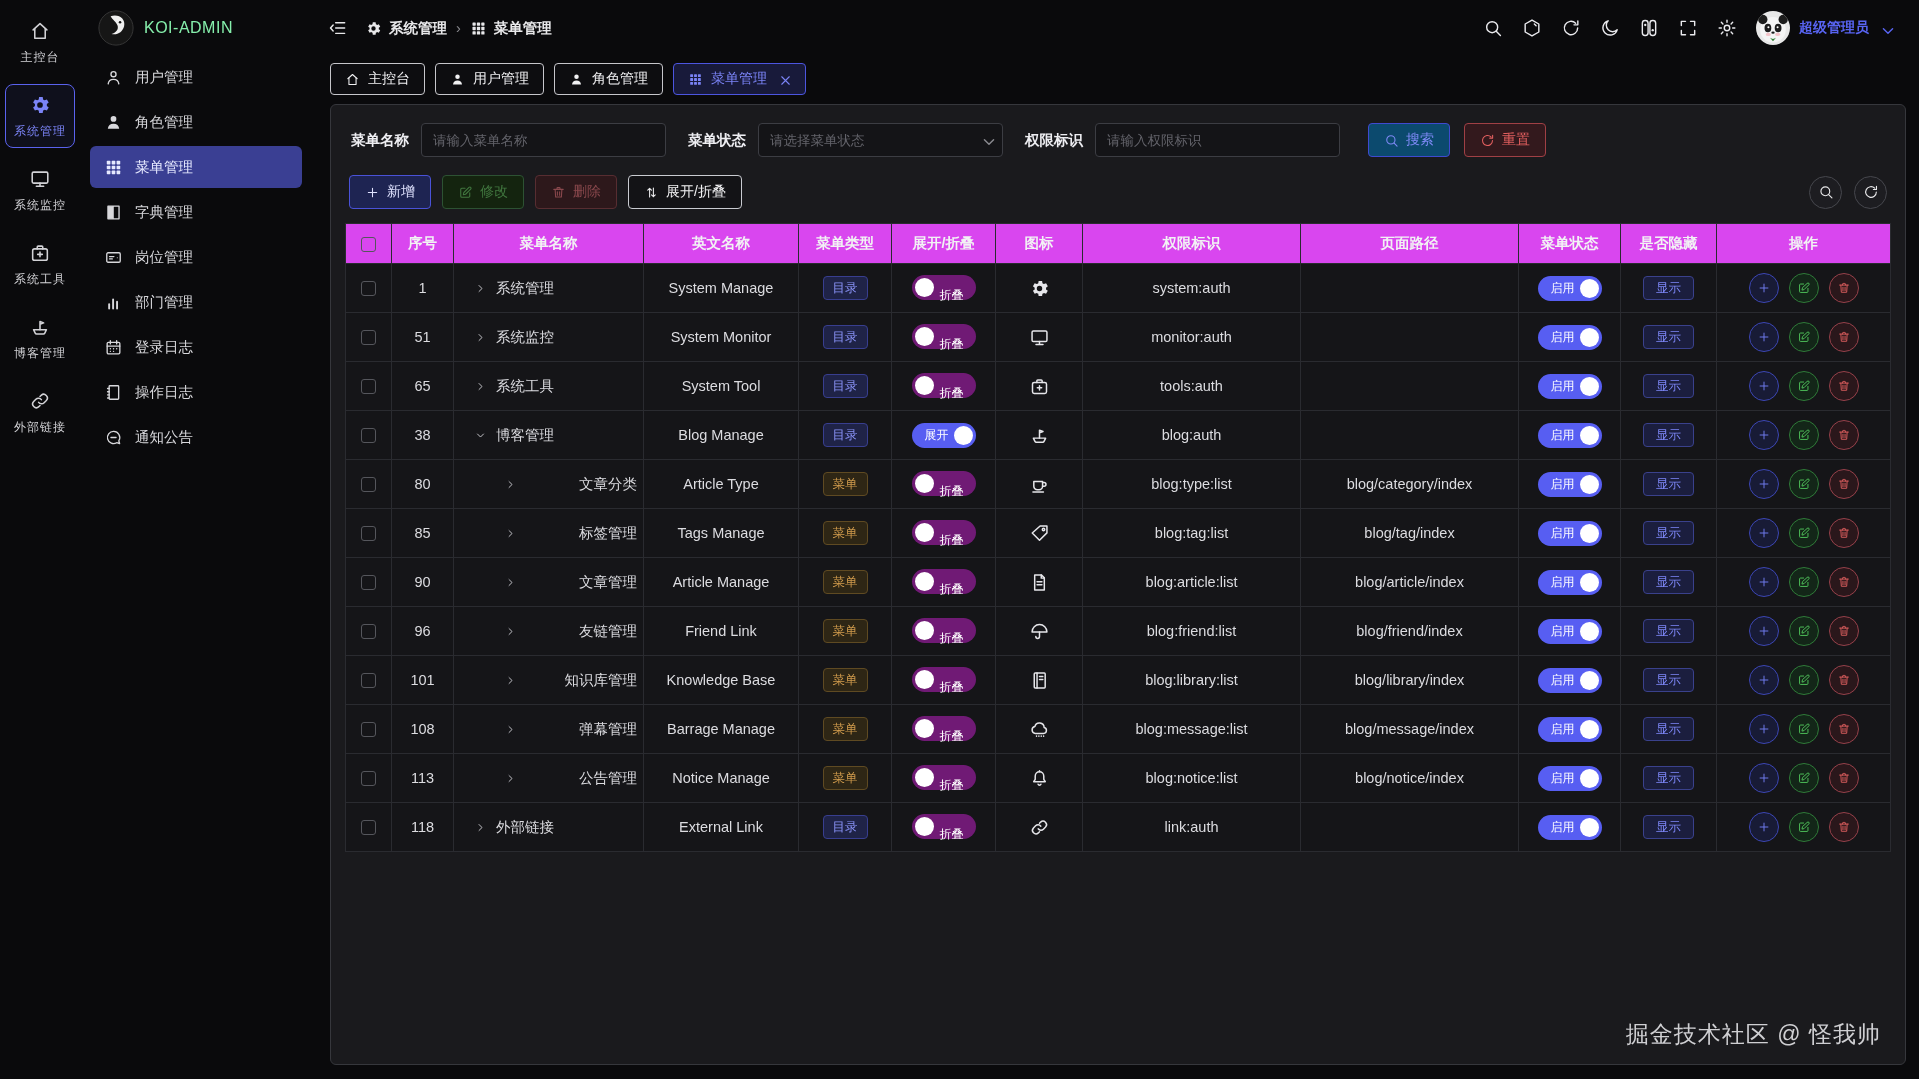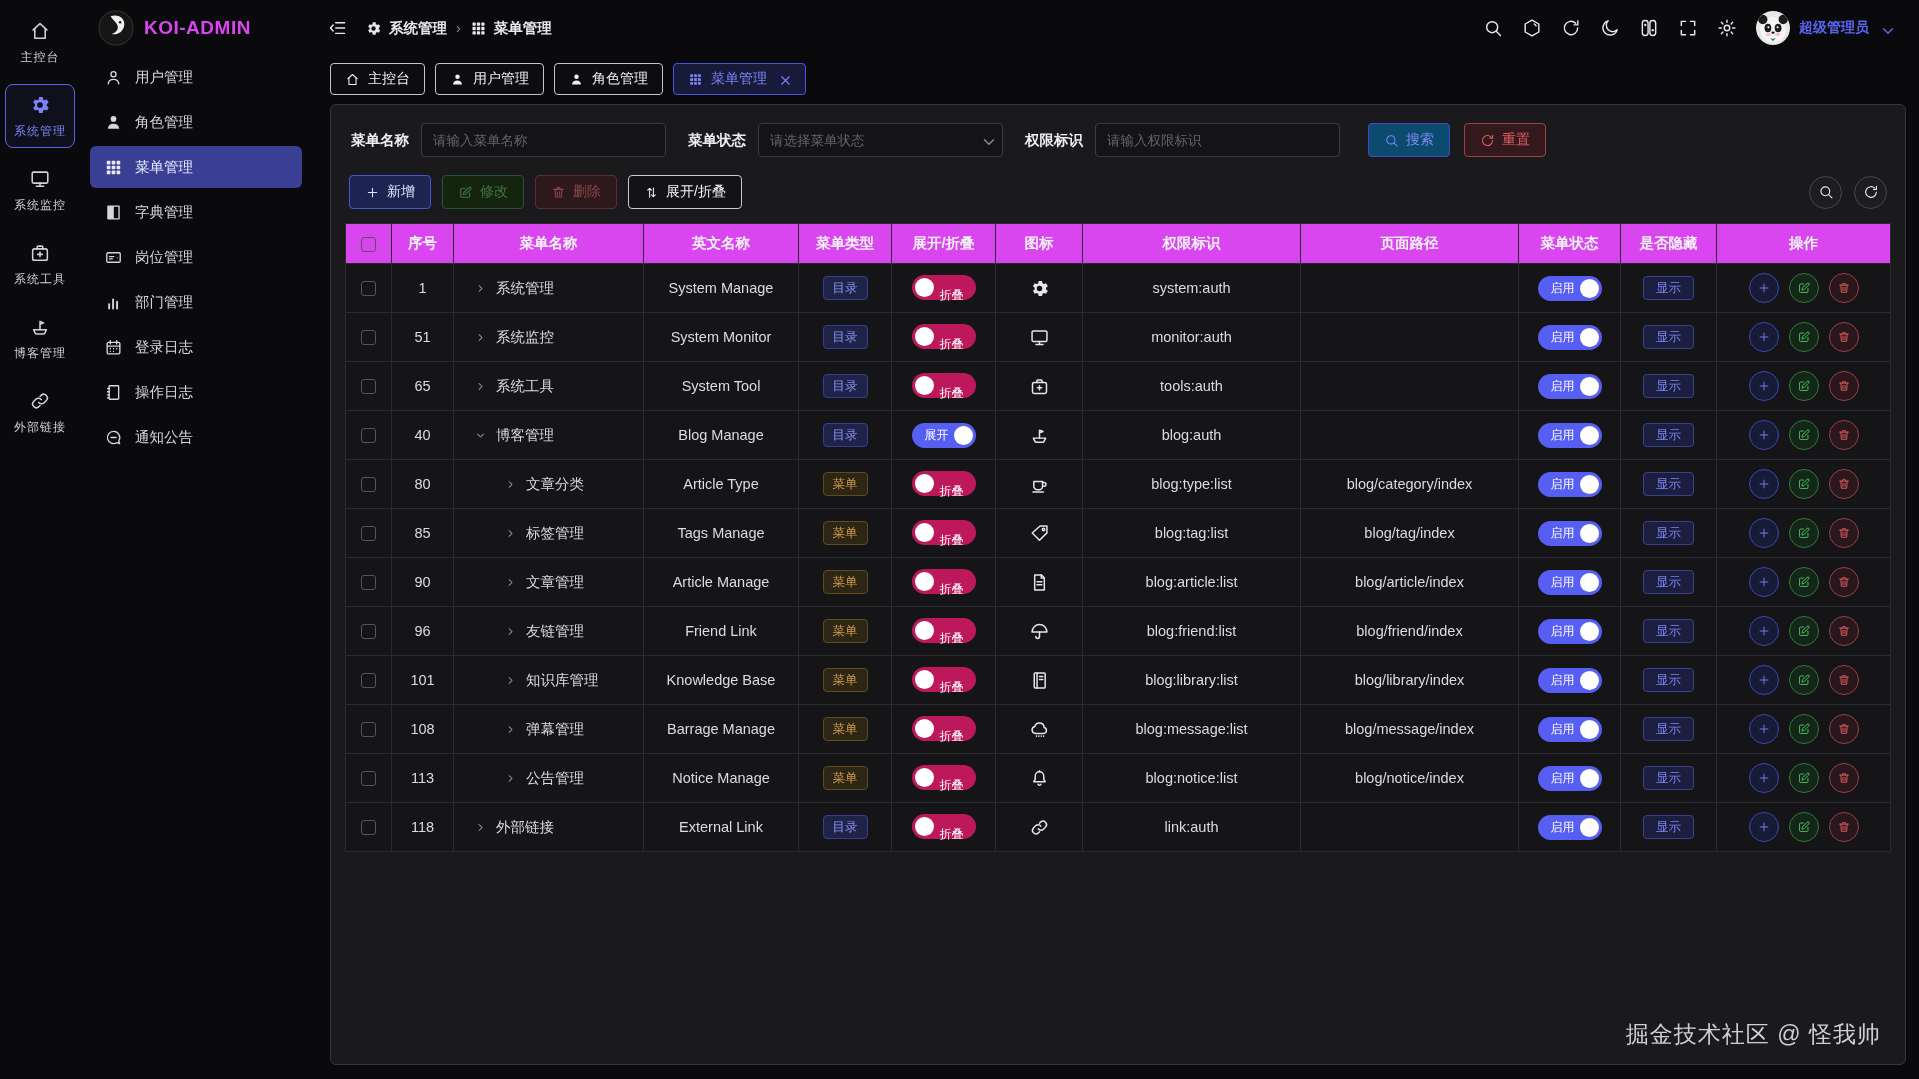--- a/index.html
+++ b/index.html
@@ -16,21 +16,21 @@
   .rail-item { width:70px; padding:9px 0 7px; display:flex; flex-direction:column; align-items:center; gap:7px;
     border-radius:8px; border:1px solid transparent; color:#d2d2d6; cursor:pointer; }
   .rail-item .ic { width:22px; height:22px; }
   .rail-item span { font-size:12px; letter-spacing:1px; }
   .rail-item.active { border-color:#5a62ee; color:#7b84f7; background:rgba(90,98,238,.07); }
 
   
   .submenu { width:232px; flex:none; padding:0 10px; }
   .logo { height:56px; display:flex; align-items:center; gap:10px; padding-left:8px; }
   .logo-img { width:36px; height:36px; }
-  .logo-text { color:#d946ef; font-size:19px; font-weight:bold; letter-spacing:.5px; }
+  .logo-text { color:#86efac; font-size:16px; font-weight:normal; letter-spacing:.5px; }
   .menu-item { height:42px; display:flex; align-items:center; gap:12px; padding:0 14px; border-radius:6px;
     color:#d8d8dc; cursor:pointer; margin-bottom:3px; font-size:14.5px; }
   .menu-item .ic { width:19px; height:19px; }
   .menu-item.active { background:#3a3f93; color:#e6e9ff; }
 
   
   .main { flex:1; display:flex; flex-direction:column; min-width:0; }
   .topbar { height:56px; display:flex; align-items:center; gap:16px; padding:0 26px 0 16px; }
   .fold-ic { width:21px; height:21px; color:#e8e8ea; cursor:pointer; }
   .breadcrumb { display:flex; align-items:center; gap:9px; font-weight:bold; font-size:14.5px; }
@@ -83,31 +83,31 @@
 
   
   table { width:100%; border-collapse:collapse; table-layout:fixed; }
   th,td { border:1px solid #2a2b30; text-align:center; padding:0 6px; color:#dcdce0; font-size:14.5px; overflow:hidden; }
   thead th { background:#d946ef; height:40px; font-weight:bold; color:#f2f2f4; font-size:14.5px; }
   tbody td { height:49px; background:#151518; }
   input[type=checkbox] { appearance:none; width:15px; height:15px; border:1px solid #55565c; border-radius:3px;
     background:transparent; cursor:pointer; vertical-align:middle; }
   .name-cell { display:flex; align-items:center; text-align:left; gap:9px; }
   .name-cell.lvl0 { padding-left:14px; }
-  .name-cell.lvl1 { padding-left:44px; }
+  .name-cell.lvl1 { padding-left:44px;justify-content:space-between; }
   .tree-chev { width:13px; height:13px; color:#cfcfd4; flex:none; }
   .row-ic { width:21px; height:21px; color:#e6e6ea; vertical-align:middle; }
   .badge { display:inline-block; padding:4px 9px; border-radius:4px; font-size:12.5px; line-height:1.15; }
   .badge-dir  { color:#8a93f8; background:#1f2347; border:1px solid #383e8f; }
   .badge-menu { color:#cf9a4c; background:#2e2615; border:1px solid #5f4a22; }
   .badge-show { color:#7d87f7; background:#1b1e3e; border:1px solid #3a418c; padding:4px 12px; }
   .toggle { position:relative; display:inline-flex; align-items:center; height:25px; border-radius:13px;
     font-size:12px; color:#fff; cursor:pointer; min-width:64px; justify-content:center; }
   .toggle .knob { position:absolute; top:3px; width:19px; height:19px; border-radius:50%; background:#fff; }
-  .toggle.off { background:#be185d; padding:16px 10px 0 26px; }
+  .toggle.off { background:#701a75; padding:16px 10px 0 26px; }
   .toggle.off .knob { left:3px; }
   .toggle.on { background:#575ef2; padding:0 26px 0 12px; }
   .toggle.on .knob { right:3px; }
   .ops { display:flex; justify-content:center; gap:10px; }
   .op { width:30px; height:30px; border-radius:50%; border:1px solid; display:flex; align-items:center;
     justify-content:center; cursor:pointer; background:transparent; }
   .op .ic { width:14px; height:14px; }
   .op-view { border-color:#3c46b4; color:#6d79ec; background:#181b36; }
   .op-edit { border-color:#2f7a38; color:#4dbd58; background:#132618; }
   .op-del  { border-color:#96414a; color:#d85c5c; background:#2a171b; }
@@ -615,21 +615,21 @@
                     <span class="op op-del">
                       <svg class="ic " viewBox="0 0 24 24" fill="none" stroke="currentColor" stroke-width="1.7" stroke-linecap="round" stroke-linejoin="round">
                         <path d="M4.5 7h15M9.6 7V5.2a1 1 0 0 1 1-1h2.8a1 1 0 0 1 1 1V7M6.6 7l.8 12.3h9.2L17.4 7M10.2 10.7v5.8M13.8 10.7v5.8"></path>
                       </svg>
                     </span>
                   </div>
                 </td>
               </tr>
               <tr>
                 <td><input type="checkbox" style=""></td>
-                <td>40</td>
+                <td>38</td>
                 <td>
                   <div class="name-cell lvl0">
                     <span class="tree-chev"><svg class="ic tree-chev" viewBox="0 0 24 24" fill="none" stroke="currentColor" stroke-width="1.7" stroke-linecap="round" stroke-linejoin="round">
                         <path d="m6.5 9.3 5.5 5.5 5.5-5.5"></path>
                       </svg></span>
                     <span>博客管理</span>
                   </div>
                 </td>
                 <td>Blog Manage</td>
                 <td><span class="badge badge-dir">目录</span></td>

